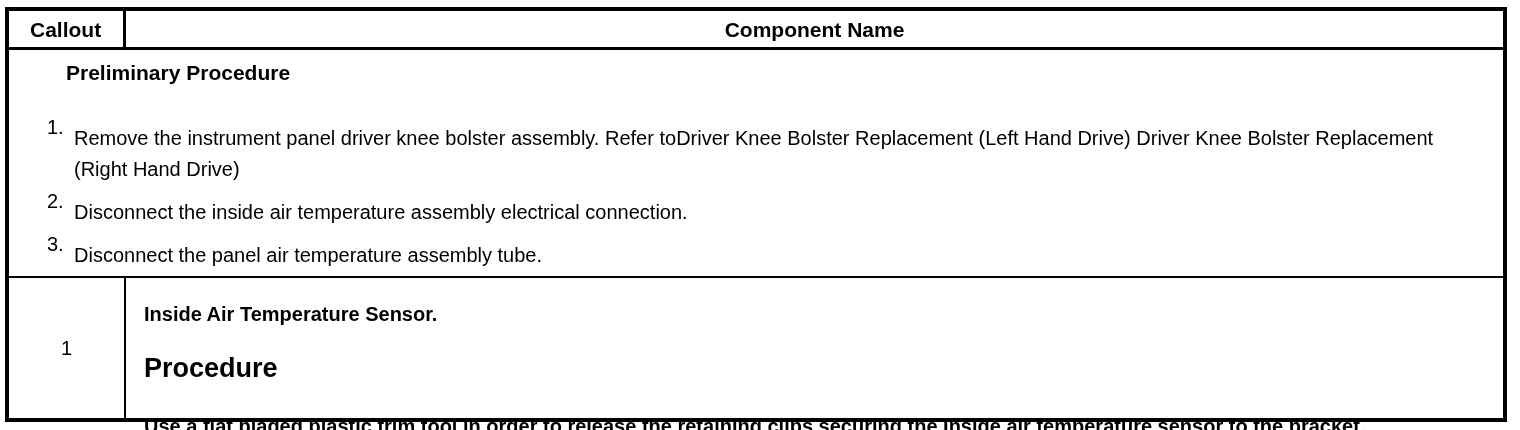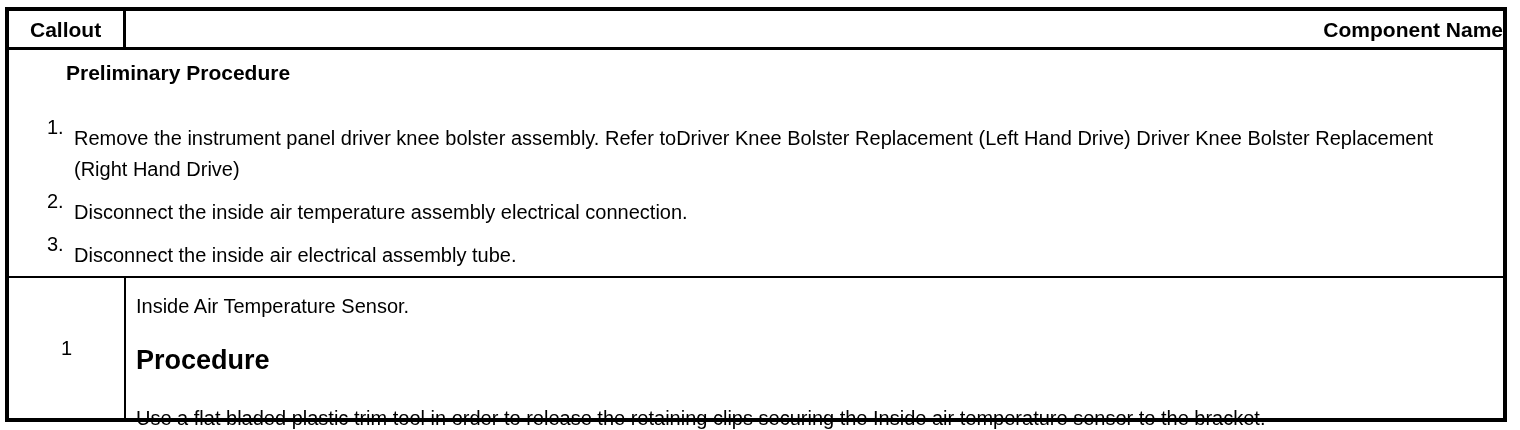--- a/index.html
+++ b/index.html
@@ -46,21 +46,21 @@
     box-sizing: border-box;
   }
   .callout-col {
     width: 117px;
     flex: 0 0 117px;
     border-right: 3px solid #000000;
     padding-left: 21px;
   }
   .name-col {
     flex: 1 1 auto;
-    justify-content: flex-end;
+    justify-content: center;
   }
   
   .prelim-row {
     box-sizing: border-box;
     border-bottom: 2px solid #000000;
     padding: 9px 22px 4px 0;
     font-size: 20px;
   }
   .prelim-title {
     margin: 0 0 0 57px;
@@ -101,21 +101,22 @@
     justify-content: center;
     font-size: 20px;
   }
   .component-cell {
     flex: 1 1 auto;
     box-sizing: border-box;
     padding: 11px 14px 0 6px;
     font-size: 20px;
   }
   .component-cell p {
-    margin: 4px;
+    margin: 12px;
+    font-weight: bold;
   }
   .component-name {
     line-height: 26px;
     margin-bottom: 28px !important;
   }
   .procedure-title {
     font-size: 27px;
     font-weight: bold;
     line-height: 27px;
     margin-bottom: 31px !important;
@@ -145,21 +146,21 @@
         <div class="step">
           <span class="step-num">1.</span>
           <span class="step-text">Remove the instrument panel driver knee bolster assembly. Refer toDriver Knee Bolster Replacement (Left Hand Drive) Driver Knee Bolster Replacement (Right Hand Drive)</span>
         </div>
         <div class="step">
           <span class="step-num">2.</span>
           <span class="step-text">Disconnect the inside air temperature assembly electrical connection.</span>
         </div>
         <div class="step">
           <span class="step-num">3.</span>
-          <span class="step-text">Disconnect the inside air electrical assembly tube.</span>
+          <span class="step-text">Disconnect the panel air temperature assembly tube.</span>
         </div>
       </div>
     </div>
 
     <div class="callout-row">
       <div class="callout-cell">
         <span>1</span>
       </div>
       <div class="component-cell">
         <p class="component-name">Inside Air Temperature Sensor.</p>

